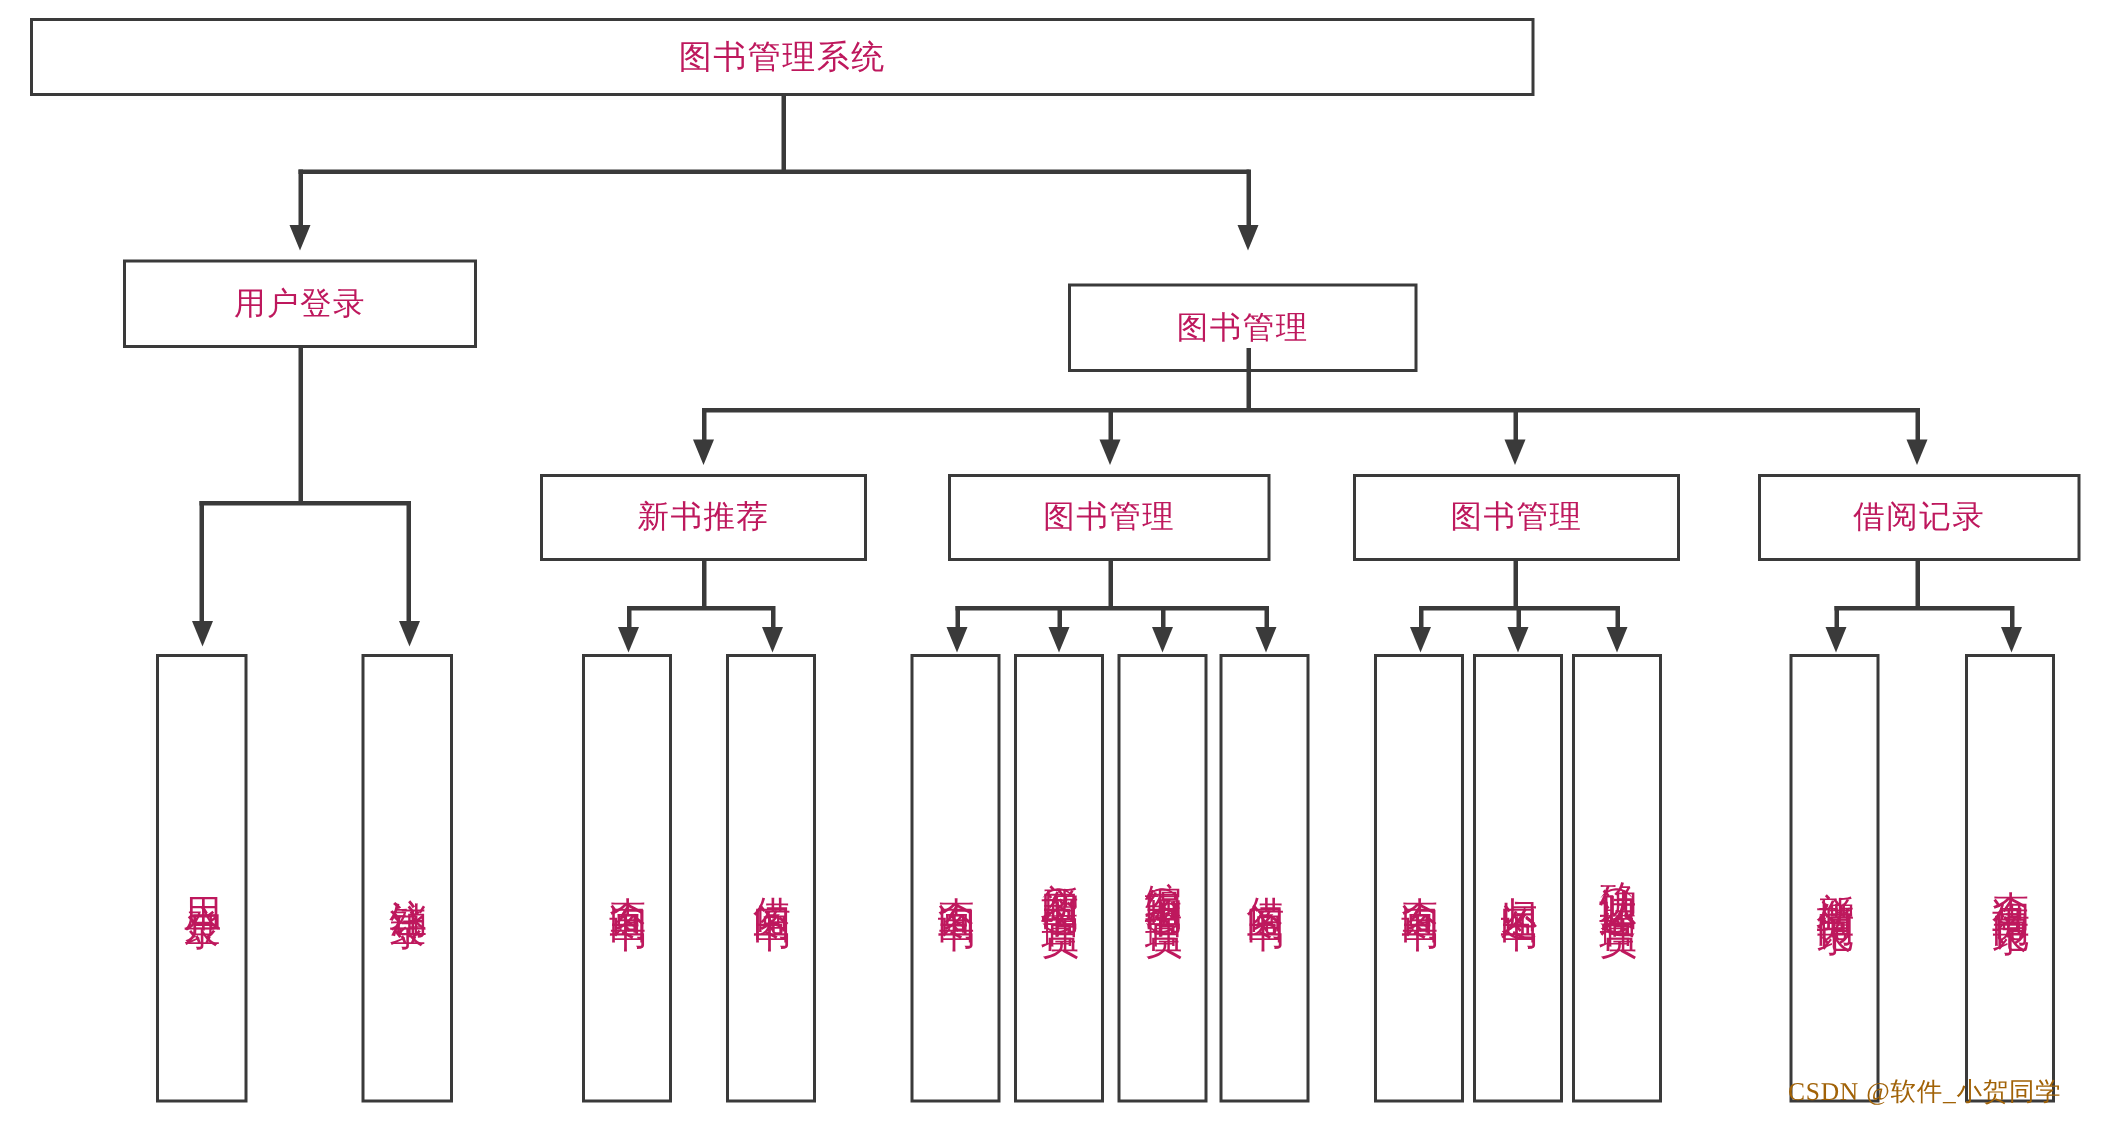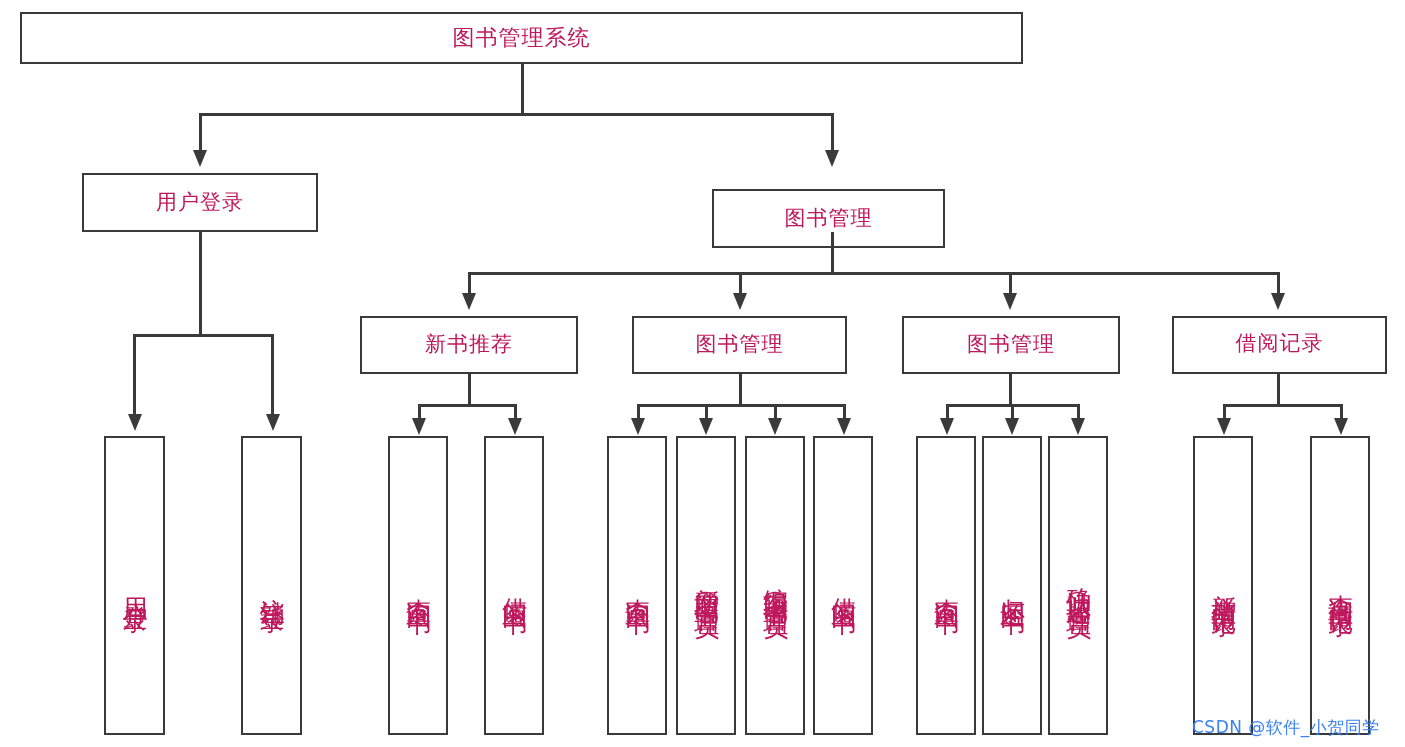--- a/index.html
+++ b/index.html
@@ -59,25 +59,26 @@
     position: absolute;
     width: 0;
     height: 0;
     border-left: 7px solid transparent;
     border-right: 7px solid transparent;
     border-top: 17px solid #3a3a3a;
   }
   
   #watermark {
     position: absolute;
-    color: #3b82f6;
+    color: #a16207;
     font-size: 17px;
     letter-spacing: 0.5px;
     white-space: nowrap;
     user-select: none;
+    font-family: Liberation Serif, serif;
   }
 </style>
 </head>
 <body>
 
 <div id="canvas">
 
   <div class="node root" style="left:20px; top:12px; width:1003px; height:52px;">图书管理系统</div>
 
   <div class="vline" style="left:521px; top:64px; height:50px;"></div>
@@ -115,21 +116,21 @@
 
   <div class="vline" style="left:1277px; top:272px; height:24px;"></div>
   <div class="arrow" style="left:1271px; top:293px;"></div>
 
   <div class="node h" style="left:360px; top:316px; width:218px; height:58px;text-align:right;">新书推荐</div>
 
   <div class="node h" style="left:632px; top:316px; width:215px; height:58px;">图书管理</div>
 
   <div class="node h" style="left:902px; top:316px; width:218px; height:58px;">图书管理</div>
 
-  <div class="node h" style="left:1172px; top:316px; width:215px; height:58px;font-family:Liberation Mono, monospace;">借阅记录</div>
+  <div class="node h" style="left:1172px; top:316px; width:215px; height:58px;">借阅记录</div>
 
   <div class="vline" style="left:468px; top:374px; height:32px;"></div>
   <div class="hline" style="left:418px; top:404px; width:98px;"></div>
   <div class="vline" style="left:418px; top:404px; height:16px;"></div>
   <div class="arrow" style="left:412px; top:418px;"></div>
   <div class="vline" style="left:514px; top:404px; height:16px;"></div>
   <div class="arrow" style="left:508px; top:418px;"></div>
 
   <div class="vline" style="left:739px; top:374px; height:32px;"></div>
   <div class="hline" style="left:637px; top:404px; width:207px;"></div>

